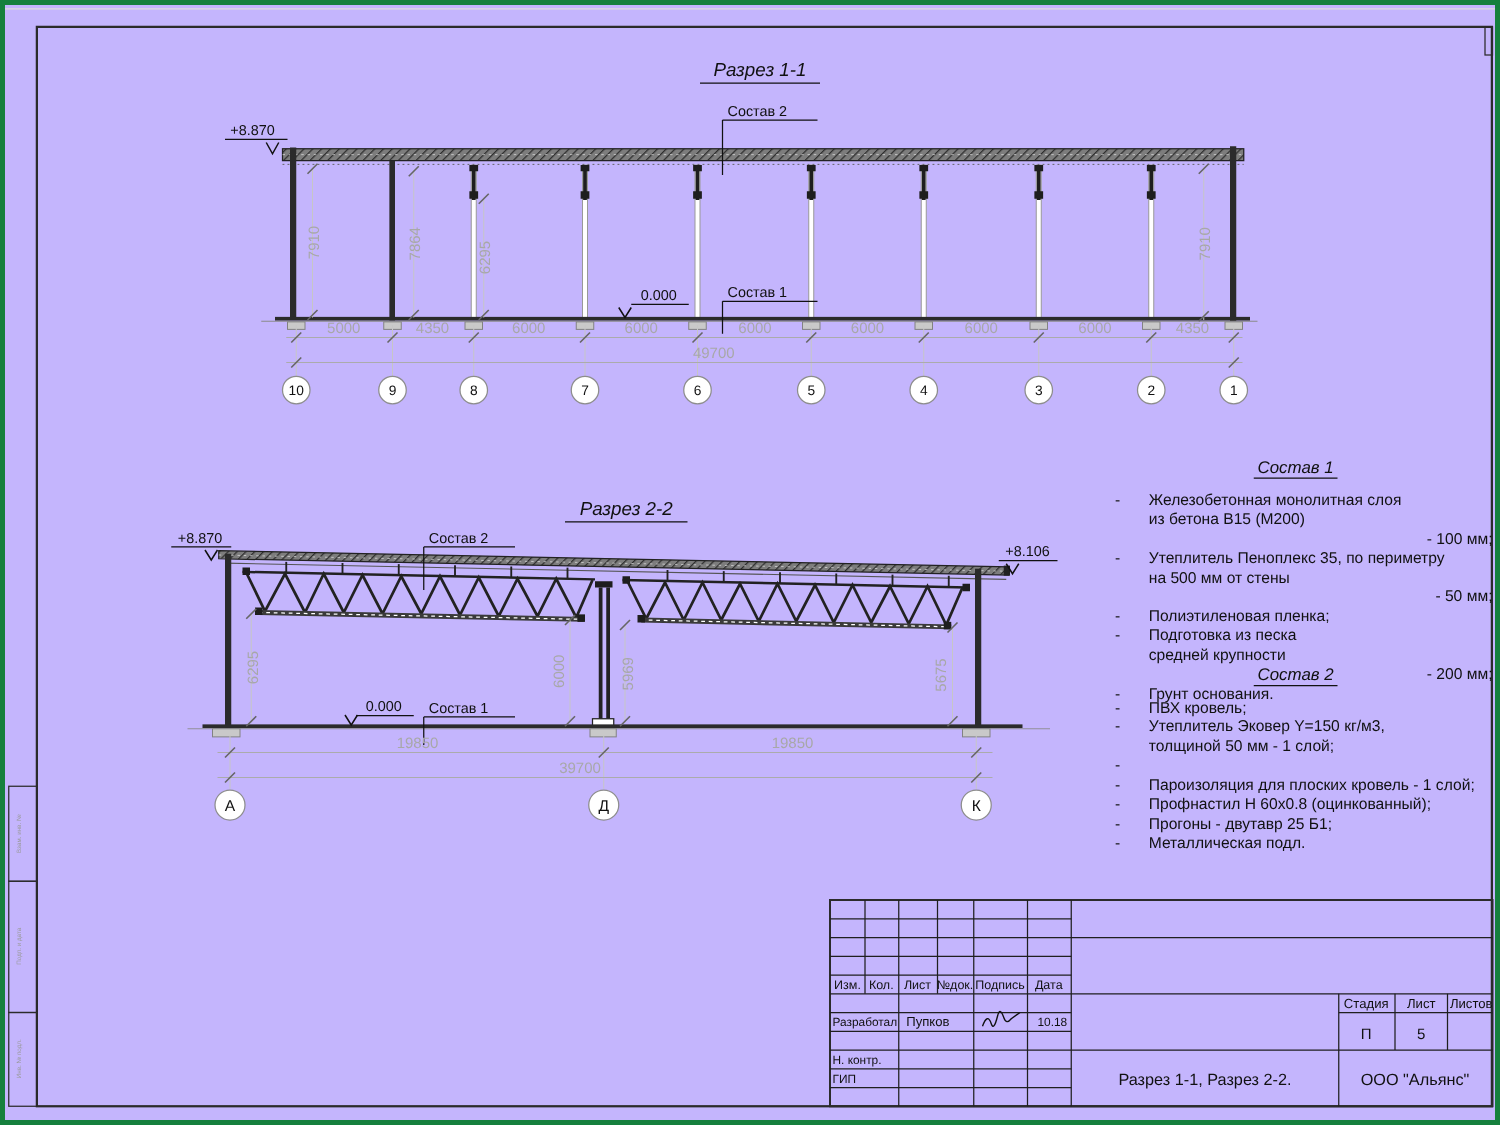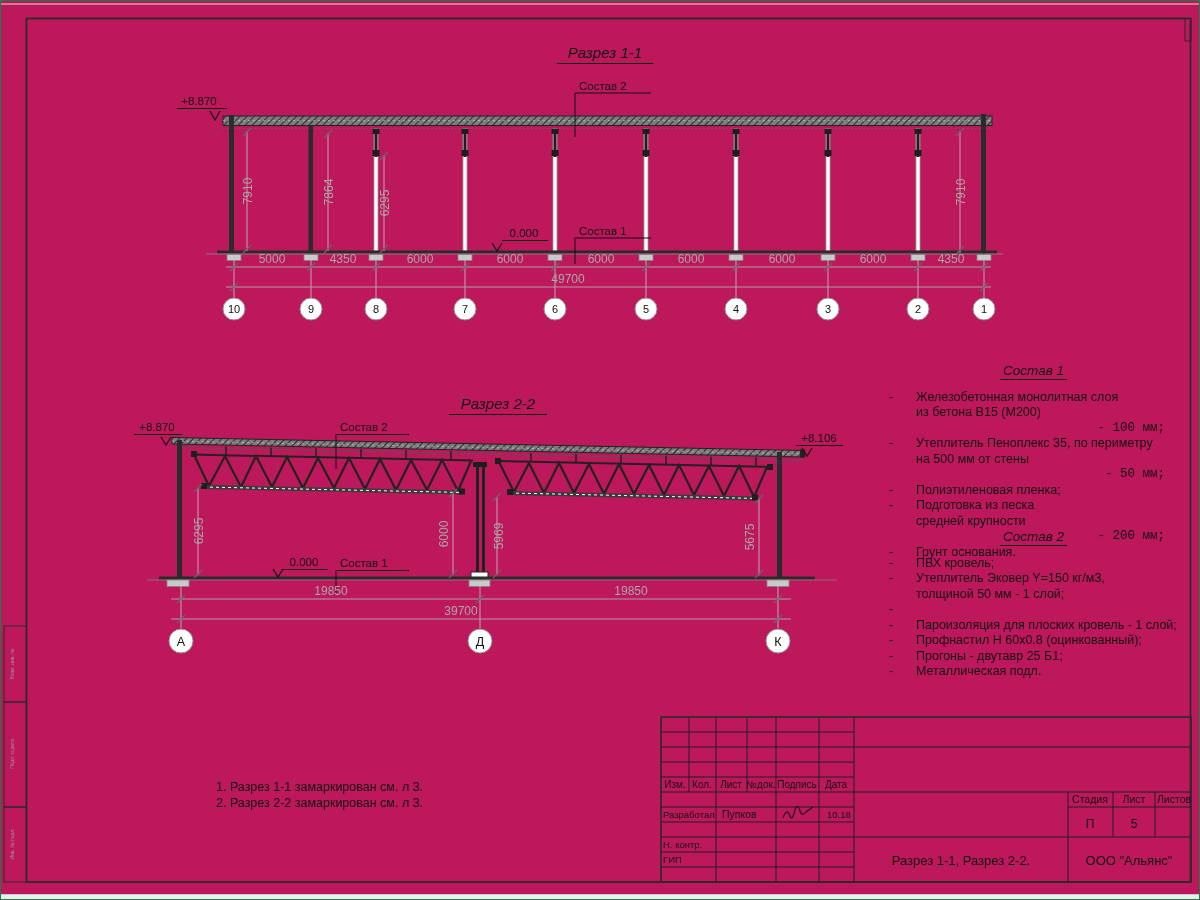--- a/index.html
+++ b/index.html
@@ -1,17 +1,17 @@
 <!DOCTYPE html>
 <html><head>
 <meta charset="utf-8">
 <style>
   html,body{margin:0;padding:0;background:#fff;}
-  #sheet{position:relative;width:1200px;height:900px;background:#be185d;overflow:hidden;
-         font-family:"Liberation Sans",sans-serif;border:1px solid #15803d;box-sizing:border-box;}
+  #sheet{position:relative;width:1200px;height:900px;background:#c4b5fd;overflow:hidden;
+         font-family:"Liberation Sans",sans-serif;border:4px solid #15803d;box-sizing:border-box;}
   #sheet svg{position:absolute;left:0;top:0;}
   svg text{font-family:"Liberation Sans",sans-serif;}
   .td{font-size:12px;fill:#a8a8a8;}
   .tl{font-size:11.5px;fill:#111;}
   .tt{font-size:15px;font-style:italic;fill:#111;}
   .ta{font-size:11px;fill:#111;text-anchor:middle;}
   .ta2{font-size:12.5px;fill:#111;text-anchor:middle;}
   .tb1{font-size:10px;fill:#111;text-anchor:middle;}
   .tb2{font-size:9.5px;fill:#111;}
   .tb3{font-size:13px;fill:#111;text-anchor:middle;}
@@ -29,21 +29,21 @@
   .bub{fill:#fff;stroke:#8d8d8d;stroke-width:1;}
   .purl{stroke:#222;stroke-width:1.5;}
   .tbl{stroke:#1f1f1f;stroke-width:1;}
   .sostav{position:absolute;width:315px;color:#111;font-size:12.5px;line-height:15.5px;}
   .sostav-title{font-style:italic;font-size:13.5px;text-align:center;margin-bottom:11px;}
   .sostav-title span{border-bottom:1px solid #111;padding:0 3px 1px;}
   .sitem{display:flex;}
   .dash{width:27px;padding-left:13px;flex:none;}
   .sbody{flex:1;}
   .cline{display:flex;flex-direction:column;}
-  .cline .val{margin-left:auto;padding-right:26px;font-family:Liberation Mono, monospace;}
+  .cline .val{margin-left:auto;}
   .notes{position:absolute;left:215px;top:778px;font-size:12.5px;line-height:16px;color:#111;}
   #bottom-strip{position:absolute;left:0;top:893px;width:1200px;height:7px;background:#ededed;border-top:1px solid #ccc;}
 </style>
 </head>
 <body>
 
 <div id="sheet">
 
 <svg width="1200" height="900" viewBox="0 0 1200 900">
   <defs>
@@ -507,19 +507,15 @@
         </div>
     </div>
     <div class="sitem">
       <span class="dash">-</span>
       <div class="sbody">
           <div>Металлическая подл.</div>
         </div>
     </div>
   </div>
 
-  <div class="notes">
-    <div>1. Разрез 1-1 замаркирован см. л 3.</div>
-    <div>2. Разрез 2-2 замаркирован см. л 3.</div>
-  </div>
 
   <div id="bottom-strip"></div>
 </div>
 
 </body></html>

